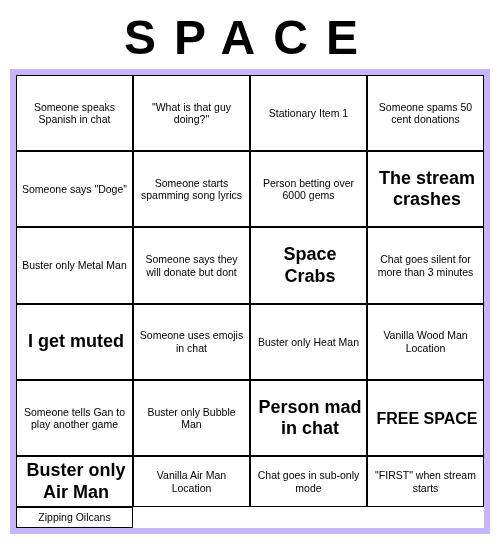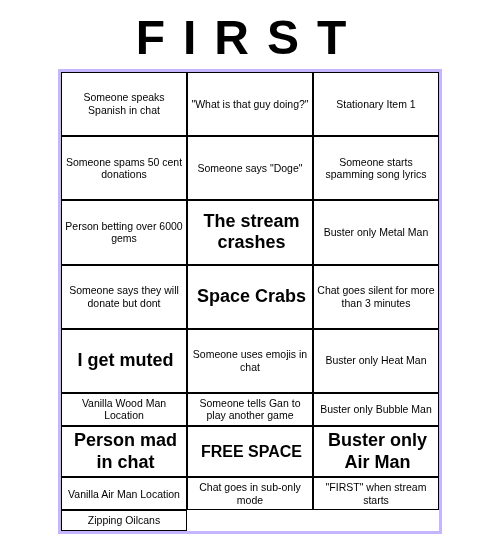--- a/index.html
+++ b/index.html
@@ -17,25 +17,25 @@
     .bingo-title {
       font-size: 48px;
       font-weight: bold;
       letter-spacing: 18px;
       text-align: center;
       margin-bottom: 4px;
       color: #000;
     }
     .bingo-grid {
       display: grid;
-      grid-template-columns: repeat(3, 1fr);
+      grid-template-columns: repeat(4, 1fr);
       grid-template-rows: repeat(5, 1fr);
-      width: 384px;
+      width: 480px;
       height: 490px;
-      border: 3px solid #c4b5fd;
+      border: 6px solid #c4b5fd;
     }
     .bingo-cell {
       border: 1px solid #000;
       display: flex;
       align-items: center;
       justify-content: center;
       text-align: center;
       padding: 3px;
       font-size: 10.5px;
       line-height: 1.2;
@@ -47,21 +47,21 @@
       padding-left: 6px;
     }
     .bingo-cell.free-space {
       font-size: 16px;
       font-weight: bold;
     }
   </style>
 </head>
 <body>
 
-<div class="bingo-title">FIRST</div>
+<div class="bingo-title">SPACE</div>
 
 <div class="bingo-grid" id="bingo-grid">
     <div class="bingo-cell">Someone speaks Spanish in chat</div>
     <div class="bingo-cell">"What is that guy doing?"</div>
     <div class="bingo-cell">Stationary Item 1</div>
     <div class="bingo-cell">Someone spams 50 cent donations</div>
     <div class="bingo-cell">Someone says "Doge"</div>
     <div class="bingo-cell">Someone starts spamming song lyrics</div>
     <div class="bingo-cell">Person betting over 6000 gems</div>
     <div class="bingo-cell large-text">The stream crashes</div>

